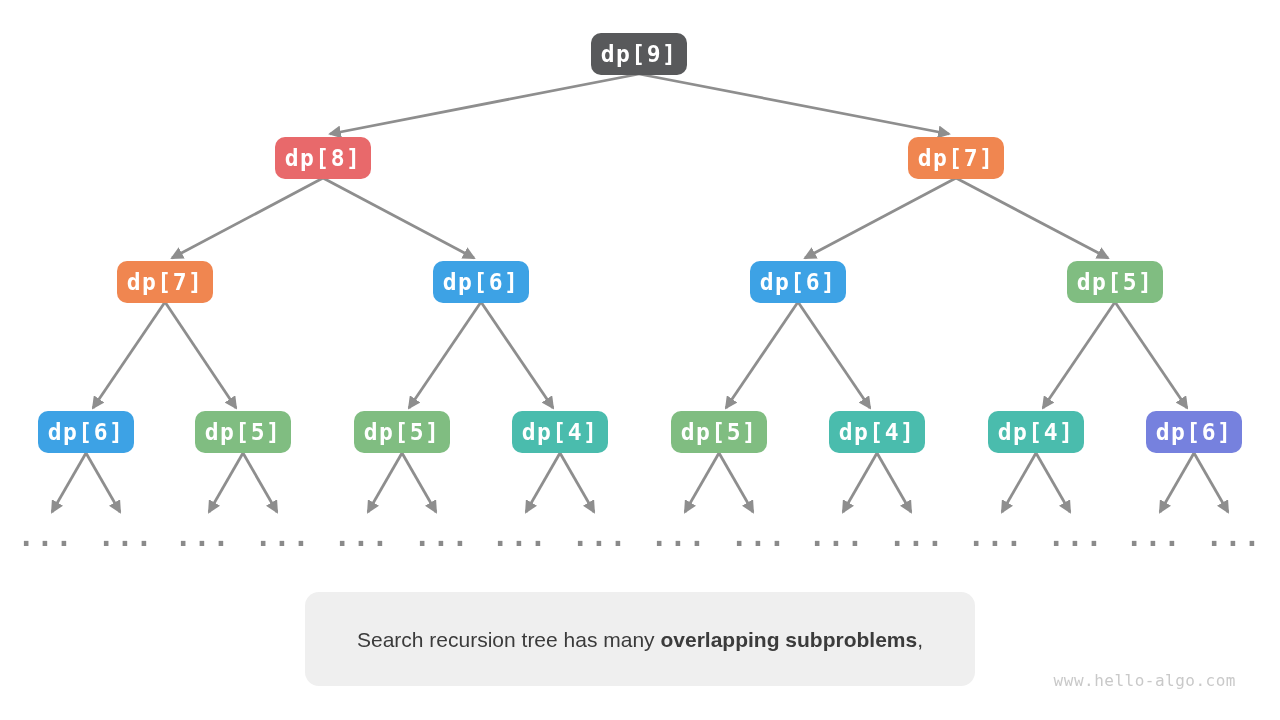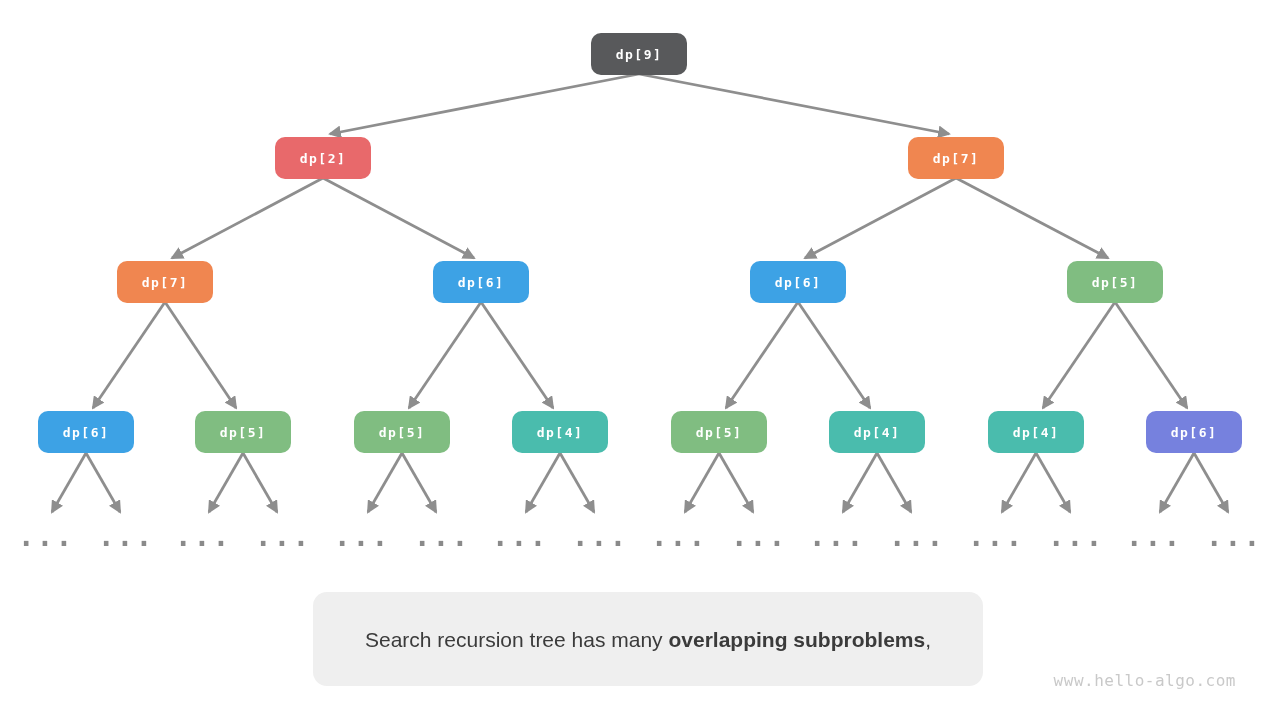--- a/index.html
+++ b/index.html
@@ -6,34 +6,34 @@
   body{
     width:1280px;height:720px;background:#ffffff;overflow:hidden;
     font-family:"Liberation Sans",sans-serif;position:relative;
   }
   #stage{position:absolute;inset:0;width:1280px;height:720px;}
   #edges-svg{position:absolute;left:0;top:0;}
   .node{
     position:absolute;width:96px;height:42px;border-radius:10px;
     display:flex;align-items:center;justify-content:center;
     color:#ffffff;font-family:"DejaVu Sans Mono","Liberation Mono",monospace;
-    font-weight:bold;font-size:13px;letter-spacing:1.5px;
+    font-weight:bold;font-size:23px;letter-spacing:1.5px;
   }
   .dots{
     position:absolute;transform:translate(-50%,-50%);
     font-family:"DejaVu Sans Mono","Liberation Mono",monospace;
     font-weight:bold;font-size:28px;letter-spacing:2px;
     color:var(--dots-color,#8a8a8a);line-height:10px;height:10px;
   }
   .caption{
     position:absolute;left:305px;top:592px;width:670px;height:94px;
     border-radius:14px;background:var(--caption-bg,#efefef);
     color:var(--caption-text,#3b3b3b);
     display:flex;flex-direction:column;justify-content:center;
-    text-align:center;font-size:21px;line-height:33px;margin-left:8px;
+    text-align:center;font-size:21px;line-height:33px;
   }
   .cap-line{white-space:pre-wrap;}
   .cap-line b{font-weight:bold;}
   .code{
     font-family:"DejaVu Sans Mono","Liberation Mono",monospace;
     font-size:20px;margin-left:9px;
   }
   .code sup{
     font-weight:bold;font-size:14px;position:relative;top:-1px;left:0px;
   }
@@ -83,21 +83,21 @@
         <line x1="877" y1="453" x2="911" y2="512" stroke="#8E8E8E" stroke-width="2.8" marker-end="url(#arrowhead)"></line>
         <line x1="1036" y1="453" x2="1002" y2="512" stroke="#8E8E8E" stroke-width="2.8" marker-end="url(#arrowhead)"></line>
         <line x1="1036" y1="453" x2="1070" y2="512" stroke="#8E8E8E" stroke-width="2.8" marker-end="url(#arrowhead)"></line>
         <line x1="1194" y1="453" x2="1160" y2="512" stroke="#8E8E8E" stroke-width="2.8" marker-end="url(#arrowhead)"></line>
         <line x1="1194" y1="453" x2="1228" y2="512" stroke="#8E8E8E" stroke-width="2.8" marker-end="url(#arrowhead)"></line>
       </g>
   </svg>
 
   <div id="nodes-layer">
       <div class="node" style="left: 591px; top: 33px; background: rgb(88, 89, 91);">dp[9]</div>
-      <div class="node" style="left: 275px; top: 137px; background: rgb(232, 105, 107);">dp[2]</div>
+      <div class="node" style="left: 275px; top: 137px; background: rgb(232, 105, 107);">dp[8]</div>
       <div class="node" style="left: 908px; top: 137px; background: rgb(240, 134, 80);">dp[7]</div>
       <div class="node" style="left: 117px; top: 261px; background: rgb(240, 134, 80);">dp[7]</div>
       <div class="node" style="left: 433px; top: 261px; background: rgb(61, 162, 229);">dp[6]</div>
       <div class="node" style="left: 750px; top: 261px; background: rgb(61, 162, 229);">dp[6]</div>
       <div class="node" style="left: 1067px; top: 261px; background: rgb(128, 189, 129);">dp[5]</div>
       <div class="node" style="left: 38px; top: 411px; background: rgb(61, 162, 229);">dp[6]</div>
       <div class="dots" style="left: 46px; top: 537px;">...</div>
       <div class="dots" style="left: 126px; top: 537px;">...</div>
       <div class="node" style="left: 195px; top: 411px; background: rgb(128, 189, 129);">dp[5]</div>
       <div class="dots" style="left: 203px; top: 537px;">...</div>

